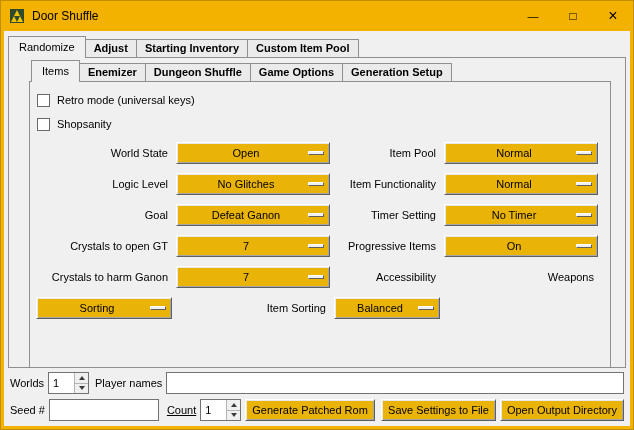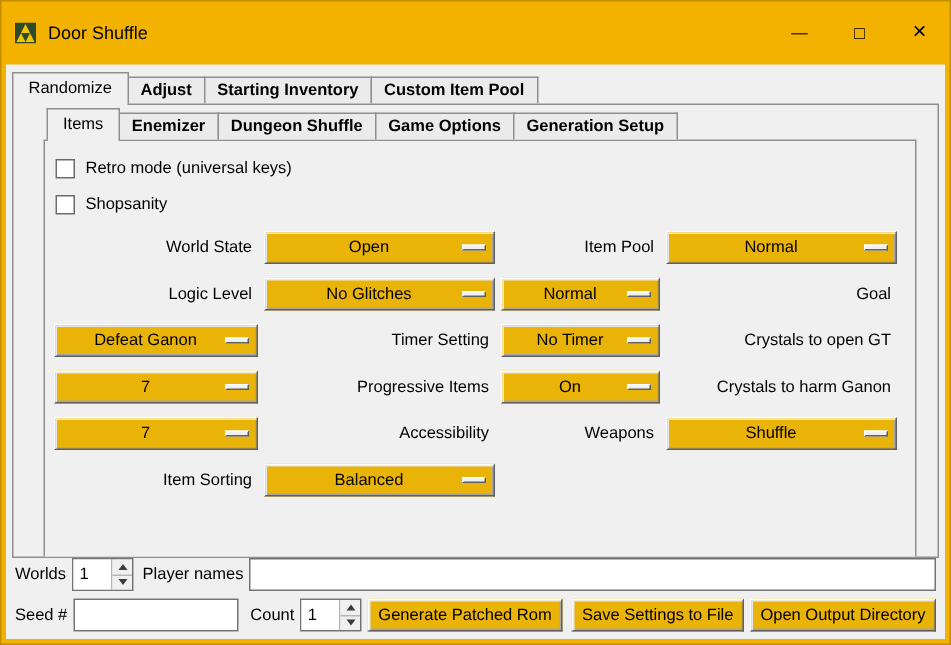--- a/index.html
+++ b/index.html
@@ -7,21 +7,21 @@
 
   .window {
     width: 634px; height: 430px;
     background: #f3b200;
     border: 1px solid #c18e00;
     display: flex; flex-direction: column;
     position: relative;
   }
 
   
-  .titlebar { height: 42px; flex: none; display: flex; align-items: center; padding-left: 8px; }
+  .titlebar { height: 30px; flex: none; display: flex; align-items: center; padding-left: 8px; }
   .app-icon { width: 16px; height: 16px; margin-right: 7px; display: flex; align-items: center; justify-content: center; }
   .title-text { font-size: 12px; color: #000; }
   .caption-buttons { margin-left: auto; display: flex; height: 100%; }
   .cap-btn { width: 40px; height: 100%; display: flex; align-items: center; justify-content: center; color: #000; cursor: default; }
   .glyph-min { font-size: 11px; }
   .glyph-max { font-size: 12px; }
   .glyph-close { font-size: 16px; }
 
   
   .client { flex: 1; margin: 0 3px 3px 3px; background: #f0f0f0; display: flex; flex-direction: column; overflow: hidden; }
@@ -38,21 +38,21 @@
   }
   .tab + .tab { margin-left: -1px; font-weight: bold; }
   .tab.selected {
     background: #f0f0f0;
     padding: 4px 10px 5px 10px;
     position: relative; z-index: 2; margin-bottom: -1px;
   }
   .panel { border: 1px solid #8f8f8f; background: #f0f0f0; }
   .outer-panel { margin: 0 4px; height: 311px; padding: 1px 0 0 20px; overflow: hidden; }
   .inner-tabbar { margin: 1px 0 0 2px; }
-  .inner-panel { margin-right: 14px; height: 281px; padding: 6px 8px 0 6px; overflow: hidden; }
+  .inner-panel { margin-right: 14px; height: 345px; padding: 6px 8px 0 6px; overflow: hidden; }
 
   
   .check-row { display: flex; align-items: center; height: 24px; }
   .checkbox { width: 13px; height: 13px; background: #fff; border: 1px solid #6b6b6b; margin: 0 7px 0 1px; flex: none; }
   .check-label { font-size: 11px; }
 
   
   .form-grid {
     display: grid;
     grid-template-columns: 136px 154px 106px 154px;
@@ -71,21 +71,21 @@
     position: absolute; right: 5px; top: 50%; transform: translateY(-50%);
     width: 16px; height: 4px; background: #f0f0f0;
     border: 1px solid; border-color: #ffffff #5f5f5f #5f5f5f #ffffff;
   }
 
   
   .bottom-area { margin-top: auto; padding: 0 6px 5px 6px; border-radius: 15px; }
   .b-row { display: flex; align-items: center; height: 22px; }
   .b-row + .b-row { margin-top: 5px; }
   .b-label { font-size: 11px; margin-right: 4px; white-space: nowrap; }
-  .count-label { margin-left: 8px; }
+  .count-label { margin-left: 8px; text-decoration: underline; }
   .entry { height: 22px; border: 1px solid #737373; background: #fff; font-family: "Liberation Sans", sans-serif; font-size: 11px; padding: 0 4px; outline: none; }
   .entry.grow { flex: 1; min-width: 0; }
   .entry.seed { width: 110px; }
   .spinbox { display: inline-flex; height: 22px; border: 1px solid #737373; background: #fff; flex: none; }
   .spin-input { width: 25px; border: none; font-family: "Liberation Sans", sans-serif; font-size: 11px; padding-left: 4px; outline: none; }
   .spin-btns { width: 14px; display: flex; flex-direction: column; border-left: 1px solid #b5b5b5; }
   .spin-btn { flex: 1; display: flex; align-items: center; justify-content: center; background: #f0f0f0; cursor: default; }
   .spin-btn + .spin-btn { border-top: 1px solid #b5b5b5; }
   .tri-up { width: 0; height: 0; border-left: 3px solid transparent; border-right: 3px solid transparent; border-bottom: 4px solid #3c3c3c; }
   .tri-down { width: 0; height: 0; border-left: 3px solid transparent; border-right: 3px solid transparent; border-top: 4px solid #3c3c3c; }
@@ -162,20 +162,21 @@
           <div class="dropdown raised">
             <span class="dd-value">Normal</span>
             <span class="dd-ind"></span>
           </div>
 
           <label class="f-label">Logic Level</label>
           <div class="dropdown raised">
             <span class="dd-value">No Glitches</span>
             <span class="dd-ind"></span>
           </div>
+          <label class="f-label">Item Functionality</label>
           <div class="dropdown raised">
             <span class="dd-value">Normal</span>
             <span class="dd-ind"></span>
           </div>
 
           <label class="f-label">Goal</label>
           <div class="dropdown raised">
             <span class="dd-value">Defeat Ganon</span>
             <span class="dd-ind"></span>
           </div>
@@ -198,21 +199,21 @@
 
           <label class="f-label">Crystals to harm Ganon</label>
           <div class="dropdown raised">
             <span class="dd-value">7</span>
             <span class="dd-ind"></span>
           </div>
           <label class="f-label">Accessibility</label>
 
           <label class="f-label">Weapons</label>
           <div class="dropdown raised">
-            <span class="dd-value">Shuffle</span>
+            <span class="dd-value">Sorting</span>
             <span class="dd-ind"></span>
           </div>
           <label class="f-label">Item Sorting</label>
           <div class="dropdown raised">
             <span class="dd-value">Balanced</span>
             <span class="dd-ind"></span>
           </div>
 
         </div>
       </div>

